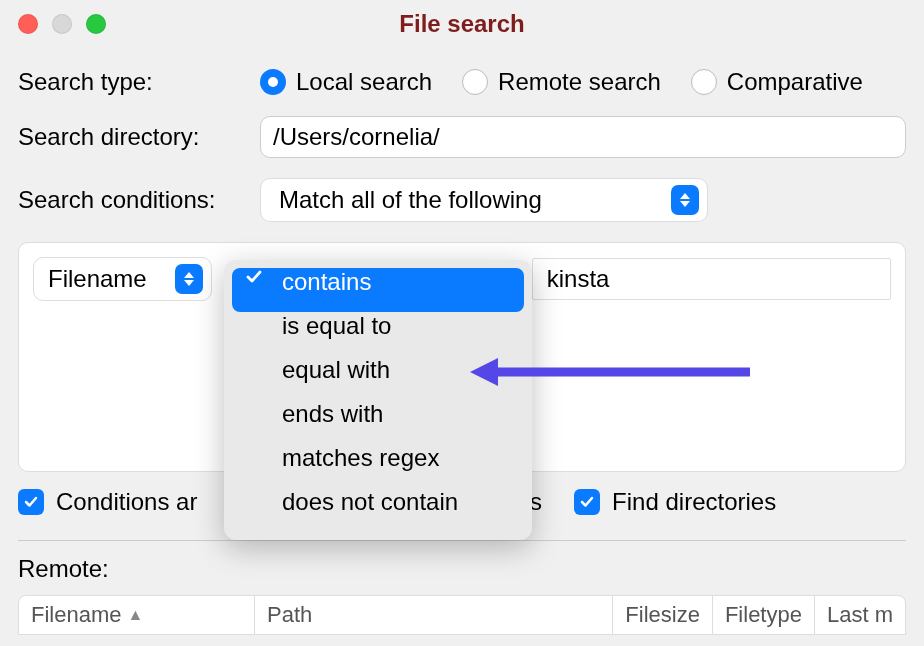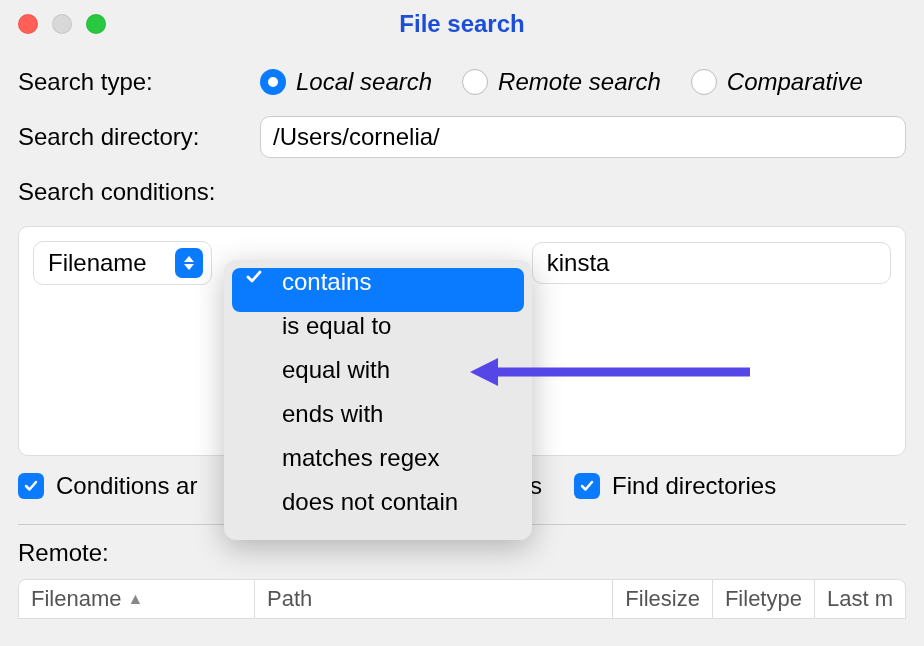--- a/index.html
+++ b/index.html
@@ -46,21 +46,21 @@
     .tl-red { background: #ff5f57; box-shadow: inset 0 0 0 1px rgba(0,0,0,0.08); }
     .tl-yellow { background: #d8d8d8; box-shadow: inset 0 0 0 1px rgba(0,0,0,0.08); }
     .tl-green { background: #28c840; box-shadow: inset 0 0 0 1px rgba(0,0,0,0.08); }
     
     .window-title {
       position: absolute;
       left: 50%;
       transform: translateX(-50%);
       font-size: 24px;
       font-weight: 700;
-      color: #1d4ed8;
+      color: #7f1d1d;
       white-space: nowrap;
     }
     
     .content {
       padding: 20px 18px 0 18px;
     }
     
     .form-row {
       display: flex;
       align-items: center;
@@ -78,21 +78,20 @@
       display: flex;
       align-items: center;
       gap: 30px;
     }
     
     .radio-option {
       display: flex;
       align-items: center;
       gap: 10px;
       cursor: pointer;
-      font-style: italic;
     }
     
     .radio-circle {
       width: 26px;
       height: 26px;
       border-radius: 50%;
       display: flex;
       align-items: center;
       justify-content: center;
       flex-shrink: 0;
@@ -207,21 +206,21 @@
       background: #fff;
       display: flex;
       align-items: center;
       gap: 28px;
       cursor: pointer;
     }
     
     .value-input {
       height: 42px;
       border: 1px solid #ddd;
-      border-radius: 10px;
+      border-radius: 2px;
       padding: 0 14px;
       font-size: 24px;
       background: #fff;
       flex: 1;
       outline: none;
       margin-left: 310px;
     }
     
     .dropdown-menu {
       position: absolute;
@@ -373,20 +372,24 @@
       </div>
     </div>
 
     <div class="form-row">
       <div class="form-label">Search directory:</div>
       <input class="text-input" value="/Users/cornelia/" style="">
     </div>
 
     <div class="form-row">
       <div class="form-label">Search conditions:</div>
+      <div class="select-box wide">
+        <span>Match all of the following</span>
+        <div class="select-arrows"></div>
+      </div>
     </div>
 
     <div class="conditions-area">
       <div class="condition-row">
         <div class="field-select">
           <span>Filename</span>
           <div class="select-arrows"></div>
         </div>
         <input class="value-input" value="kinsta" style="">
       </div>

